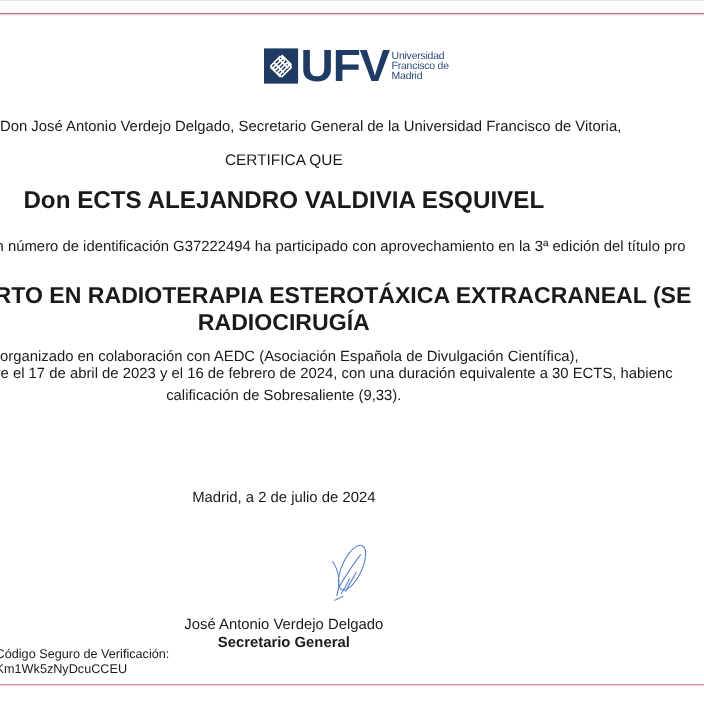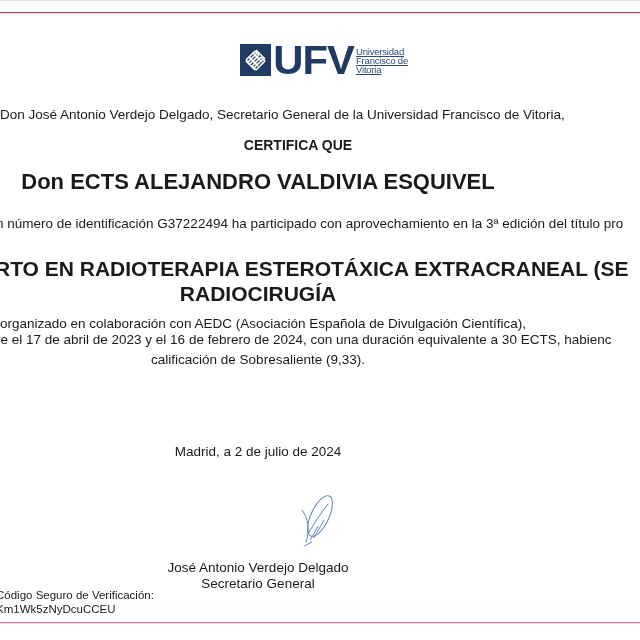--- a/index.html
+++ b/index.html
@@ -13,36 +13,36 @@
     .top-shade { position: absolute; left: 0; top: 1px; width: 640px; height: 11px; background: #fcfcfe; }
     .top-rule { position: absolute; left: 0; top: 12px; width: 640px; height: 1px; background: #a0506e; }
     .top-rule-glow { position: absolute; left: 0; top: 13px; width: 640px; height: 1px; background: #f3d6e2; }
     .bottom-rule { position: absolute; left: 0; top: 622px; width: 640px; height: 1px; background: #d96a93; }
     .bottom-rule-glow { position: absolute; left: 0; top: 623px; width: 640px; height: 1px; background: #f6dbe6; }
 
     .logo { position: absolute; left: 240px; top: 43px; height: 34px; display: flex; align-items: center; }
     .logo-mark { width: 31px; height: 32px; background: #1f3a63; position: relative; overflow: hidden; }
     .logo-mark svg { position: absolute; left: 0; top: 0; }
     .logo-ufv { font-family: "Liberation Sans", sans-serif; font-weight: bold; font-size: 41px; color: #1f3a63; letter-spacing: -1px; margin-left: 3px; line-height: 32px; transform: scaleX(1.02); }
-    .logo-text { margin-left: 3px; font-size: 9.5px; line-height: 9px; color: #2b4a78; letter-spacing: -0.2px; text-decoration: underline; }
+    .logo-text { margin-left: 3px; font-size: 9.5px; line-height: 9px; color: #2b4a78; letter-spacing: -0.2px; }
 
     .line { position: absolute; left: 0; width: 516px; text-align: center; white-space: nowrap; }
     .l-intro { top: 107px; font-size: 13.5px; }
-    .l-certifica { top: 137px; font-size: 14px; font-weight: bold; padding-left: 40px; }
+    .l-certifica { top: 137px; font-size: 14px; font-weight: normal; }
     .l-name { top: 169px; font-size: 22px; font-weight: bold; }
     .l-id { top: 216px; font-size: 13.5px; }
     .l-id span, .l-title1 span, .l-dates span { position: absolute; white-space: nowrap; }
     .l-title1 { top: 257px; font-size: 21px; font-weight: bold; height: 26px; padding-left: 46px; }
     .l-title2 { top: 282px; font-size: 21px; font-weight: bold; }
     .l-org { top: 316px; font-size: 13.5px; }
     .l-dates { top: 332px; font-size: 13.5px; height: 18px; }
     .l-grade { top: 352px; font-size: 13.5px; }
     .l-place { top: 444px; font-size: 13.5px; }
     .l-signame { top: 560px; font-size: 13.5px; }
-    .l-sigrole { top: 576px; font-size: 13.5px; }
+    .l-sigrole { top: 576px; font-size: 13.5px; font-weight: bold; }
 
     .signature { position: absolute; left: 288px; top: 490px; width: 60px; height: 60px; }
 
     .csv { position: absolute; left: -4px; top: 588px; font-size: 11.5px; line-height: 14px; color: #1a1a1a; white-space: nowrap; }
   </style>
 </head>
 <body>
 
 <div class="top-band"></div>
 <div class="top-shade"></div>
@@ -57,21 +57,21 @@
         <path d="M12 22 L21 13 M14 24 L23 15 M16 26 L25 17"></path>
         <path d="M6 16 L10 20 M15 7 L19 11 M12 22 L16 26 M21 13 L25 17"></path>
         <path d="M16 6 L25 15 M13 9 L22 18 M9 13 L18 22 M6 17 L15 26"></path>
       </g>
     </svg>
   </div>
   <div class="logo-ufv">UFV</div>
   <div class="logo-text">
     <div>Universidad</div>
     <div>Francisco de</div>
-    <div>Vitoria</div>
+    <div>Madrid</div>
   </div>
 </div>
 
 <div class="line l-intro">Don José Antonio Verdejo Delgado, Secretario General de la Universidad Francisco de Vitoria,</div>
 <div class="line l-certifica">CERTIFICA QUE</div>
 <div class="line l-name">Don ECTS ALEJANDRO VALDIVIA ESQUIVEL</div>
 
 <div class="line l-id">
   <span style="left:-4px;">n número de identificación G37222494 ha participado con aprovechamiento en la 3ª edición del título pro</span>
 </div>

